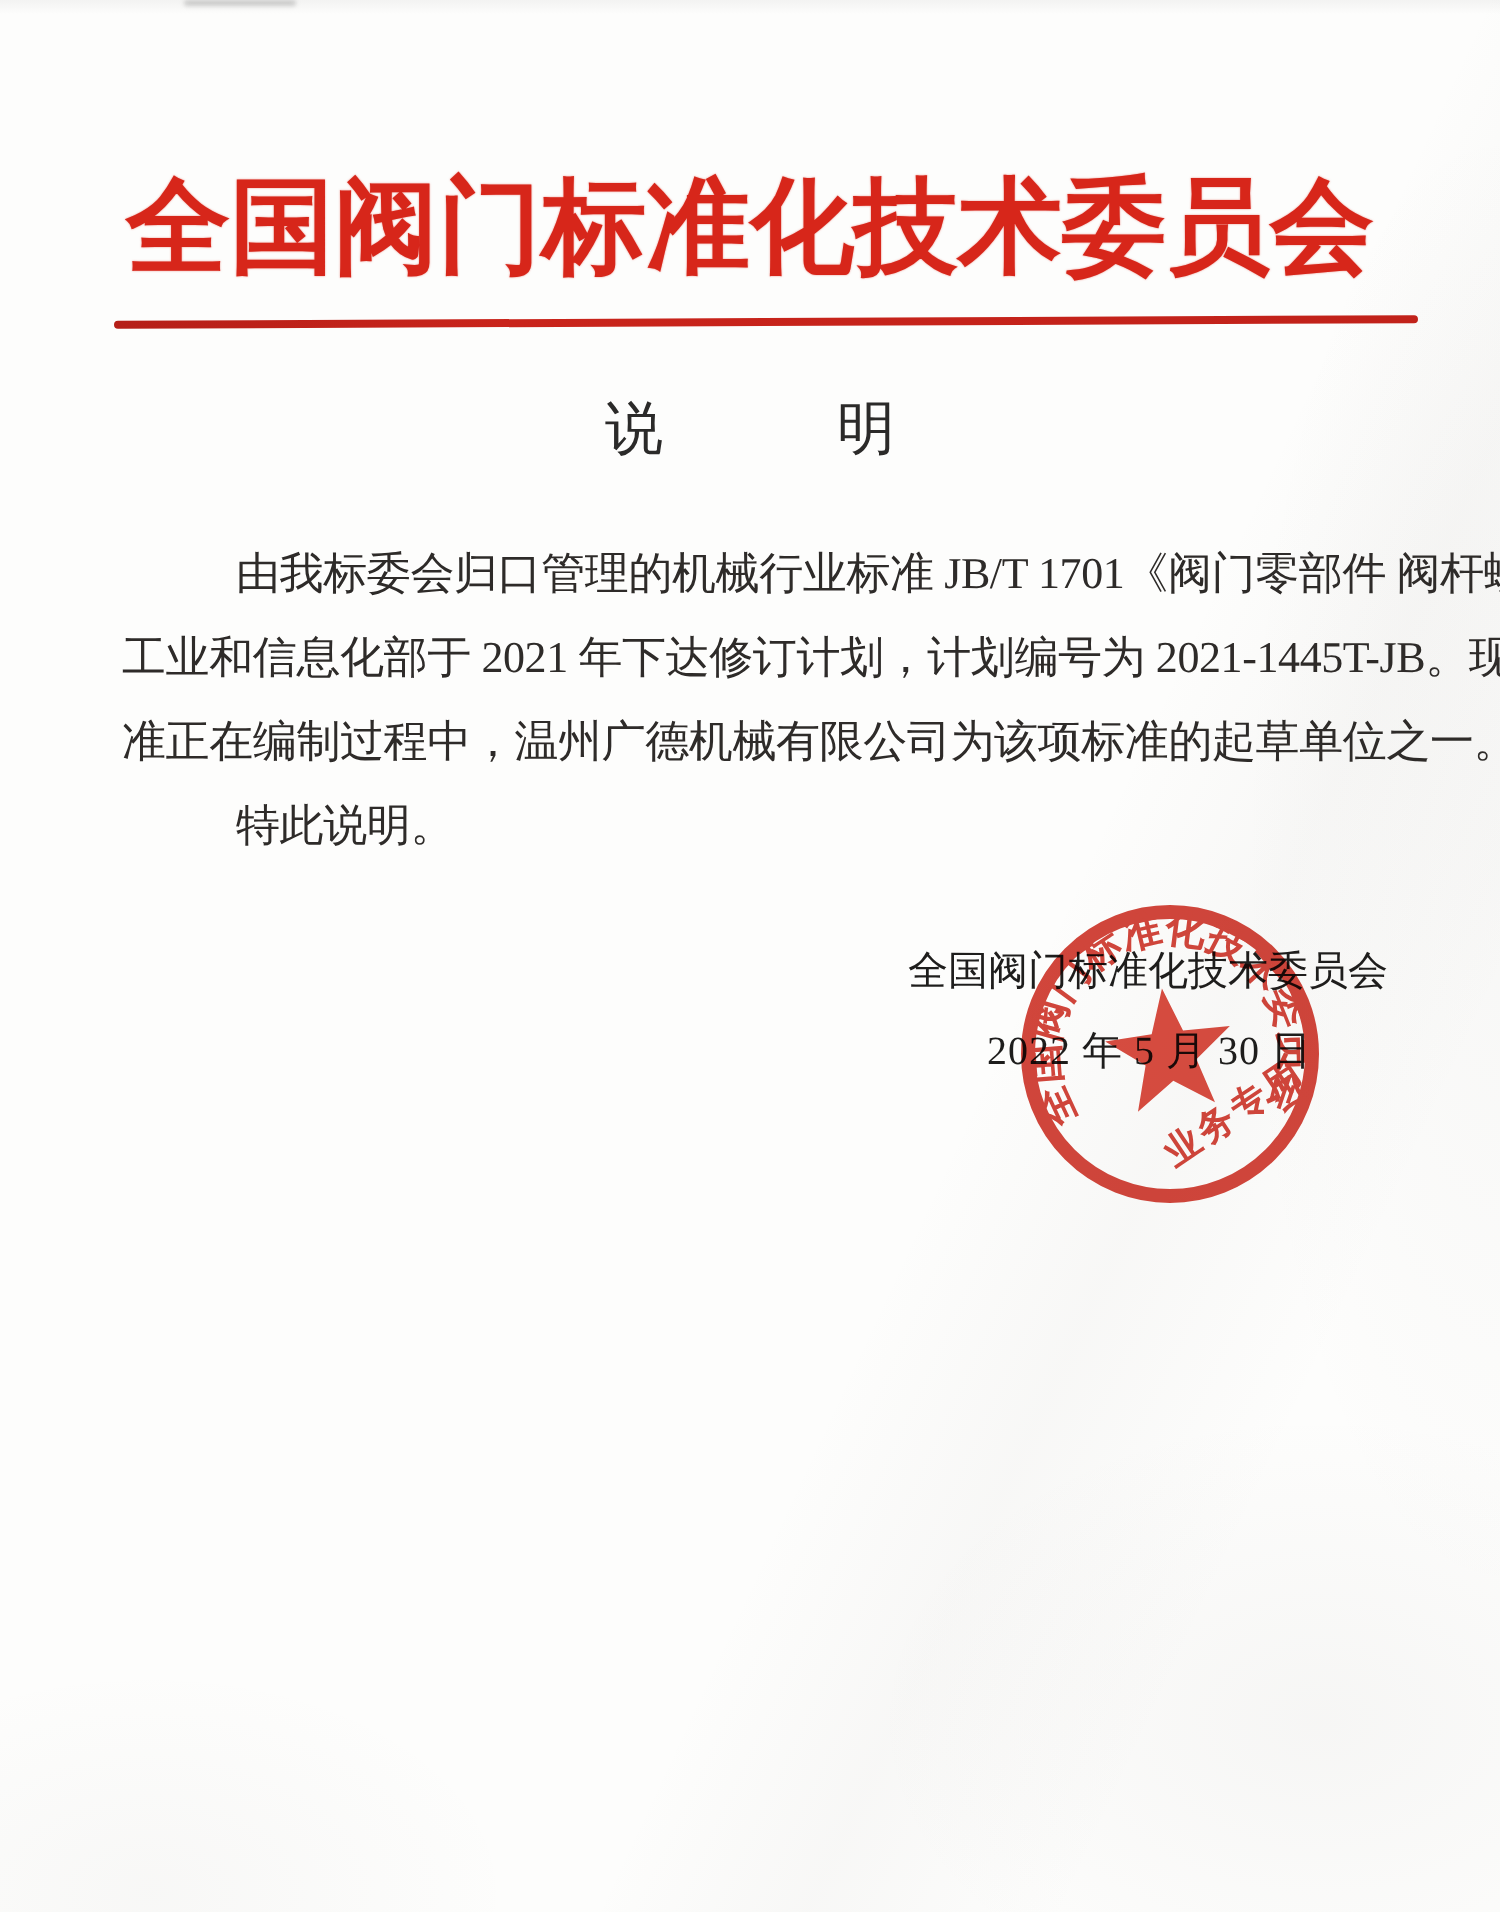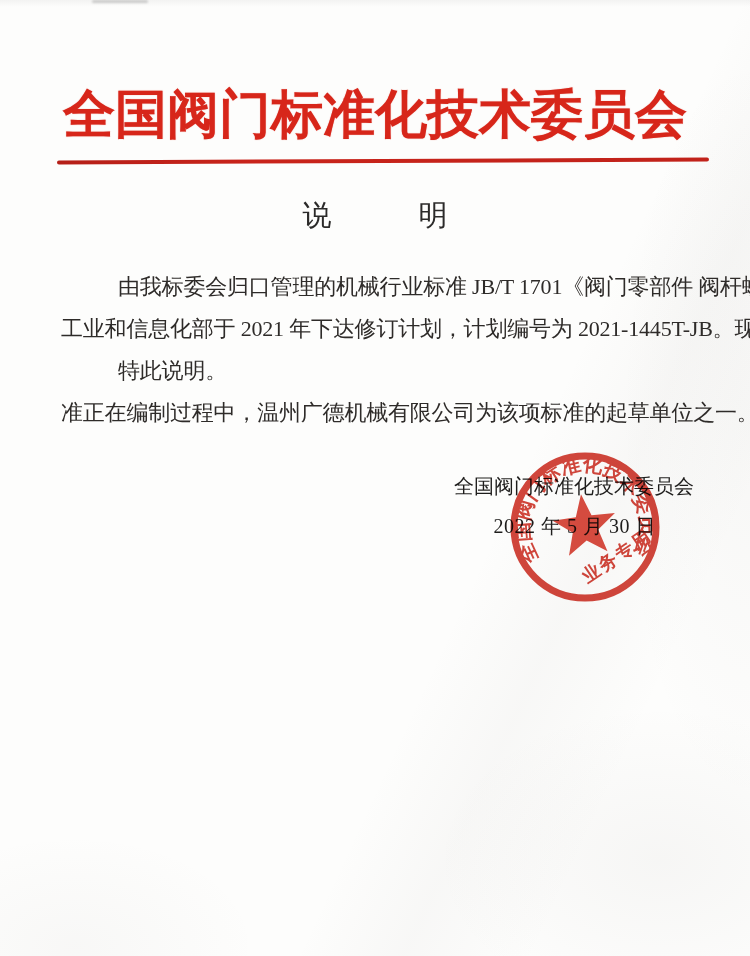--- a/index.html
+++ b/index.html
@@ -80,22 +80,22 @@
 
   <div class="title">全国阀门标准化技术委员会</div>
 
   <div class="rule"></div>
 
   <div class="heading">说　　　明</div>
 
   <div class="bodytext">
     <div class="bodyline indent">由我标委会归口管理的机械行业标准 JB/T 1701《阀门零部件 阀杆螺母》，</div>
     <div class="bodyline">工业和信息化部于 2021 年下达修订计划，计划编号为 2021-1445T-JB。现标</div>
+    <div class="bodyline">准正在编制过程中，温州广德机械有限公司为该项标准的起草单位之一。</div>
     <div class="bodyline indent">特此说明。</div>
-    <div class="bodyline">准正在编制过程中，温州广德机械有限公司为该项标准的起草单位之一。</div>
   </div>
 
   <div class="sig-org">全国阀门标准化技术委员会</div>
 
   <div class="sig-date">2022 年 5 月 30 日</div>
 
   <svg class="seal" viewBox="0 0 230 230" xmlns="http://www.w3.org/2000/svg">
     <circle cx="115" cy="115" r="71" fill="none" stroke="#ce3226" stroke-width="7"></circle>
     <path id="sealRingPath" d="M 69.1 147.1 A 56 56 0 1 1 160.9 147.1" fill="none"></path>
     <text font-size="20" fill="#ce3226" textLength="238" lengthAdjust="spacingAndGlyphs">

